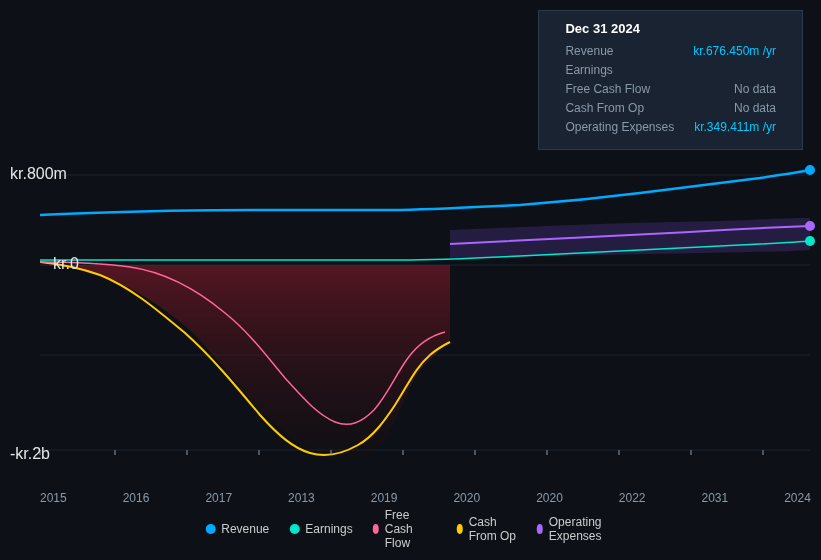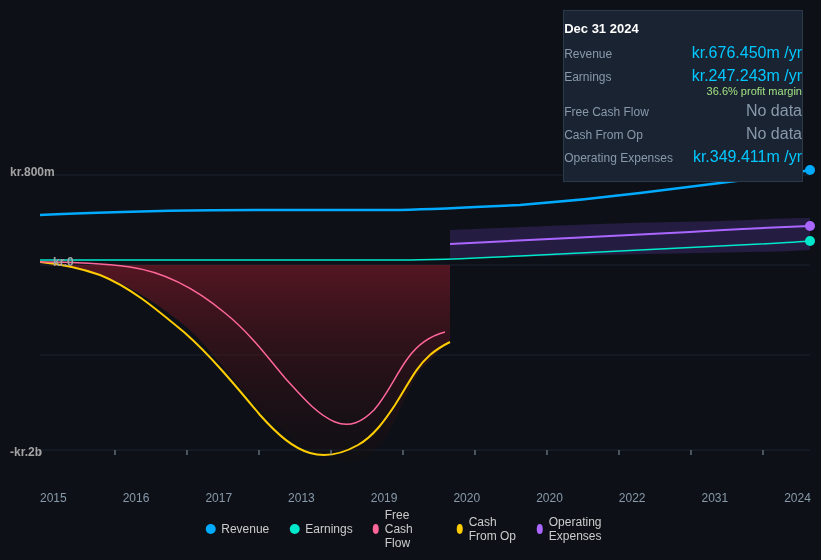--- a/index.html
+++ b/index.html
@@ -18,21 +18,21 @@
       position: relative;
     }
 
     
     .tooltip {
       position: absolute;
       top: 10px;
       right: 18px;
       background: #1a2332;
       border: 1px solid #2a3a4a;
-      padding: 10px 0;
+      padding: 10px 26px;
       min-width: 230px;
       z-index: 10;
     }
 
     .tooltip-date {
       color: #ffffff;
       font-size: 13px;
       font-weight: bold;
       margin-bottom: 8px;
     }
@@ -45,40 +45,39 @@
       font-size: 12px;
     }
 
     .tooltip-label {
       color: #8899aa;
       margin-right: 20px;
     }
 
     .tooltip-value {
       color: #00c8ff;
-      font-size: 16px;
+      font-size: 12px;
     }
 
     .tooltip-value.nodata {
       color: #8899aa;
     }
 
     .tooltip-sub {
       color: #a0e080;
       font-size: 11px;
       text-align: right;
     }
 
     
     .y-label {
       position: absolute;
-      color: #a3a3a3;
-      font-size: 12px;
+      color: #e5e5e5;
+      font-size: 16px;
       left: 10px;
-      font-weight: bold;
     }
 
     
     .x-labels {
       position: absolute;
       bottom: 55px;
       left: 40px;
       right: 10px;
       display: flex;
       justify-content: space-between;
@@ -198,24 +197,20 @@
   <div class="tooltip">
     <div class="tooltip-date">Dec 31 2024</div>
 
     <div class="tooltip-row">
       <span class="tooltip-label">Revenue</span>
       <span class="tooltip-value">kr.676.450m /yr</span>
     </div>
 
     <div class="tooltip-row">
       <span class="tooltip-label">Earnings</span>
-      <div style="text-align:right;">
-        <div class="tooltip-value">kr.247.243m /yr</div>
-        <div class="tooltip-sub">36.6% profit margin</div>
-      </div>
     </div>
 
     <div class="tooltip-row">
       <span class="tooltip-label">Free Cash Flow</span>
       <span class="tooltip-value nodata">No data</span>
     </div>
 
     <div class="tooltip-row">
       <span class="tooltip-label">Cash From Op</span>
       <span class="tooltip-value nodata">No data</span>

